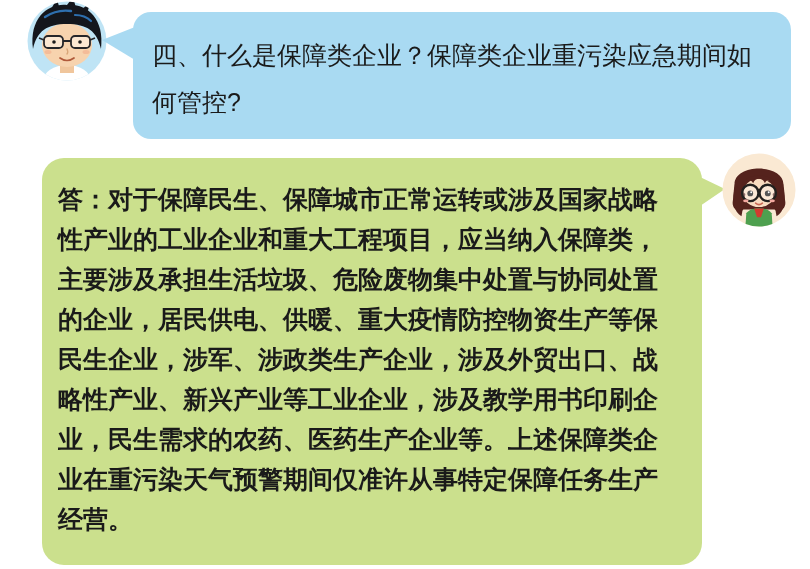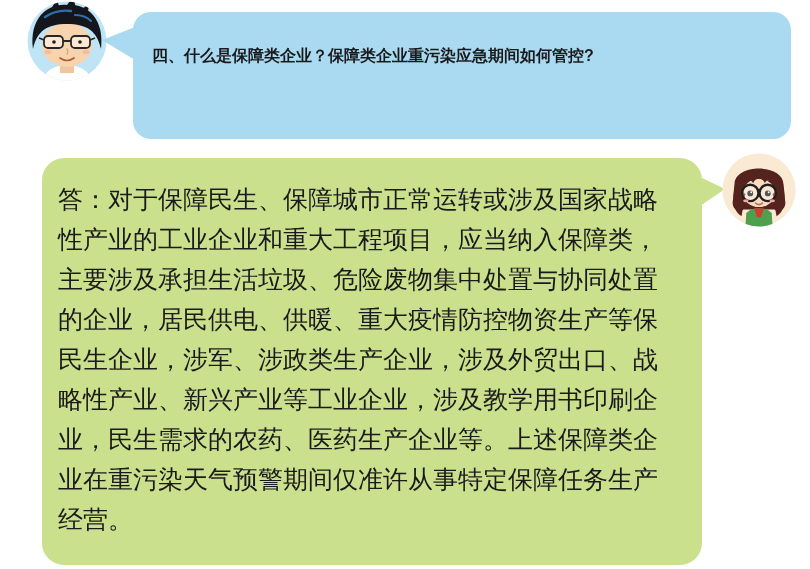--- a/index.html
+++ b/index.html
@@ -53,33 +53,33 @@
   .tail-right {
     right: -23px; top: 19px;
     border-top: 12px solid transparent;
     border-bottom: 17px solid transparent;
     border-left: 25px solid #cbe08d;
   }
   .q-text {
     box-sizing: content-box;
     padding: 20px 0 0 19px;
     width: 612px;
-    font-size: 16px;
-    font-weight: bold;
+    font-size: 25px;
+    font-weight: normal;
     line-height: 47px;
     letter-spacing: 0;
     word-break: break-all;
     overflow-wrap: anywhere;
   }
   .a-text {
     box-sizing: content-box;
     padding: 21px 0 0 16px;
     width: 617px;
     font-size: 25px;
-    font-weight: normal;
+    font-weight: bold;
     line-height: 40px;
     word-break: break-all;
     overflow-wrap: anywhere;
   }
 </style>
 </head>
 <body>
 
 <div class="canvas">
 

